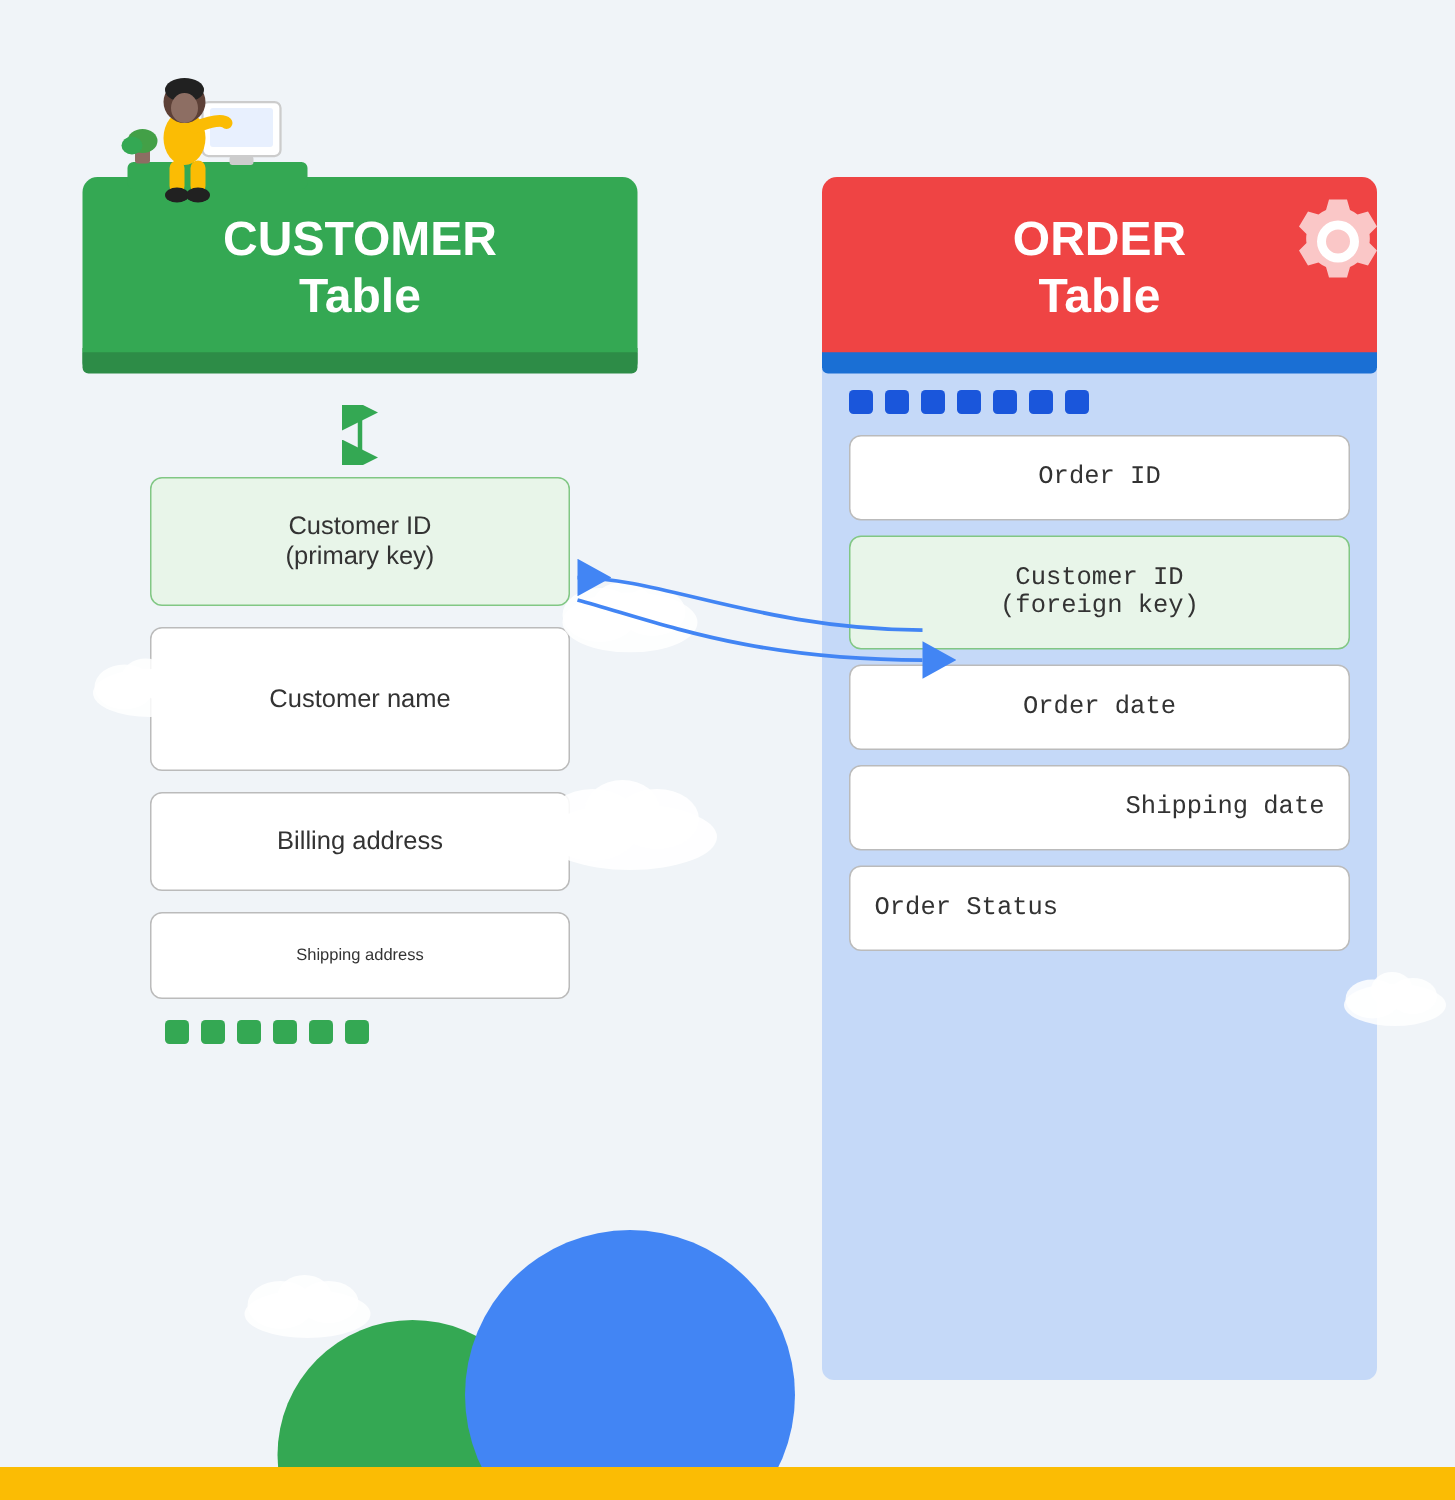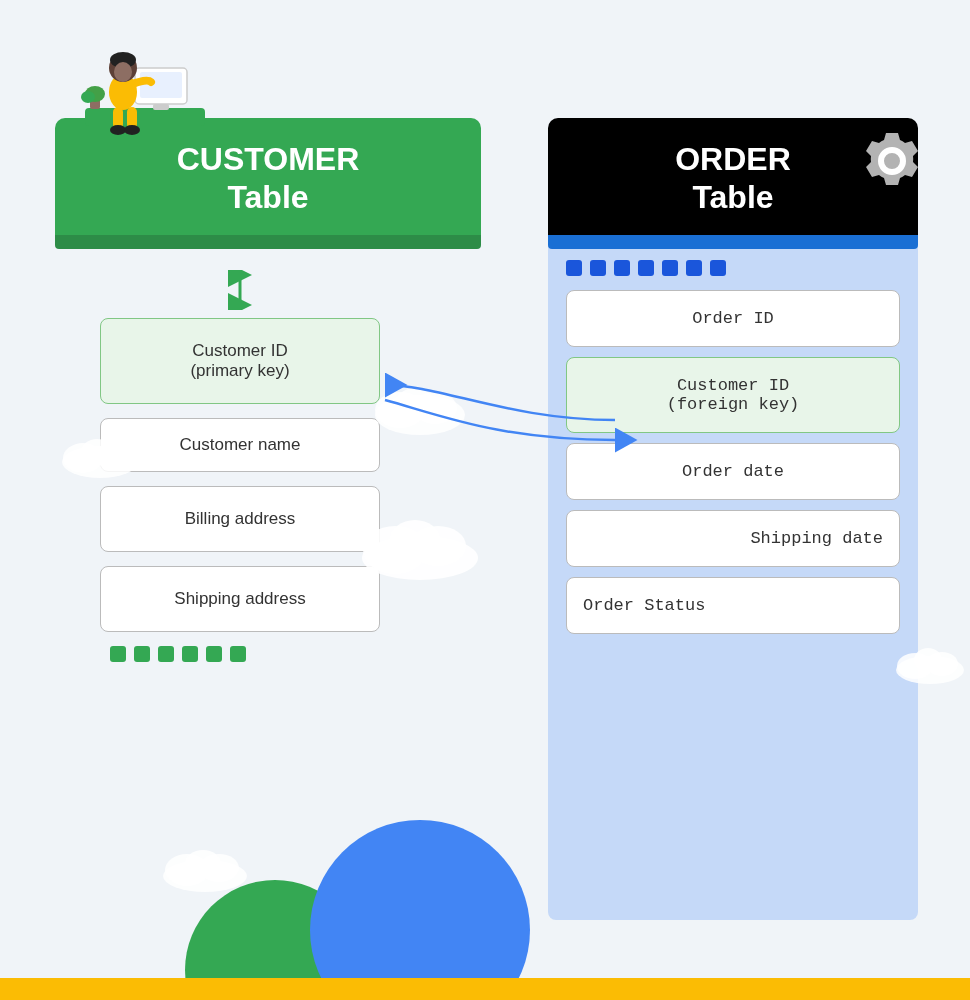--- a/index.html
+++ b/index.html
@@ -44,21 +44,21 @@
       height: 22px;
       background: #fbbc04;
       z-index: 10;
     }
 
     
     .customer-table-header {
       position: absolute;
       top: 118px;
       left: 55px;
-      width: 426px;
+      width: 370px;
       background: #34a853;
       border-radius: 10px 10px 0 0;
       padding: 22px 20px 18px 20px;
       z-index: 5;
     }
     .customer-table-header::after {
       content: '';
       position: absolute;
       bottom: -14px;
       left: 0;
@@ -75,21 +75,21 @@
       text-align: center;
       line-height: 1.2;
     }
 
     
     .order-table-header {
       position: absolute;
       top: 118px;
       left: 548px;
       width: 370px;
-      background: #000000;
+      background: #ef4444;
       border-radius: 10px 10px 0 0;
       padding: 22px 20px 18px 20px;
       z-index: 5;
     }
     .order-table-header::after {
       content: '';
       position: absolute;
       bottom: -14px;
       left: 0;
       width: 100%;
@@ -220,29 +220,29 @@
         </marker>
       </defs>
       <line x1="15" y1="5" x2="15" y2="35" stroke="#34a853" stroke-width="3" marker-start="url(#arrowUp)" marker-end="url(#arrowDown)"></line>
     </svg>
   </div>
 
   <div style="background:#e8f5e9;border:1.5px solid #81c784;border-radius:8px;padding:22px 16px;font-size:17px;color:#333;text-align:center;margin-bottom:14px;">
     <span>Customer ID<br>(primary key)</span>
   </div>
 
-  <div style="background:white;border:1.5px solid #bbb;border-radius:8px;padding:16px 16px;font-size:17px;color:#333;text-align:center;margin-bottom:14px;">
+  <div style="background:white;border:1.5px solid #bbb;border-radius:8px;padding:37px 16px;font-size:17px;color:#333;text-align:center;margin-bottom:14px;">
     <span>Customer name</span>
   </div>
 
   <div style="background:white;border:1.5px solid #bbb;border-radius:8px;padding:22px 16px;font-size:17px;color:#333;text-align:center;margin-bottom:14px;">
     <span>Billing address</span>
   </div>
 
-  <div style="background:white;border:1.5px solid #bbb;border-radius:8px;padding:22px 16px;font-size:17px;color:#333;text-align:center;margin-bottom:14px;">
+  <div style="background:white;border:1.5px solid #bbb;border-radius:8px;padding:22px 16px;font-size:11px;color:#333;text-align:center;margin-bottom:14px;">
     <span>Shipping address</span>
   </div>
 
   <div style="display:flex;gap:8px;padding-left:10px;margin-top:4px;">
     <div style="width:16px;height:16px;border-radius:3px;background:#34a853;"></div>
     <div style="width:16px;height:16px;border-radius:3px;background:#34a853;"></div>
     <div style="width:16px;height:16px;border-radius:3px;background:#34a853;"></div>
     <div style="width:16px;height:16px;border-radius:3px;background:#34a853;"></div>
     <div style="width:16px;height:16px;border-radius:3px;background:#34a853;"></div>
     <div style="width:16px;height:16px;border-radius:3px;background:#34a853;"></div>

